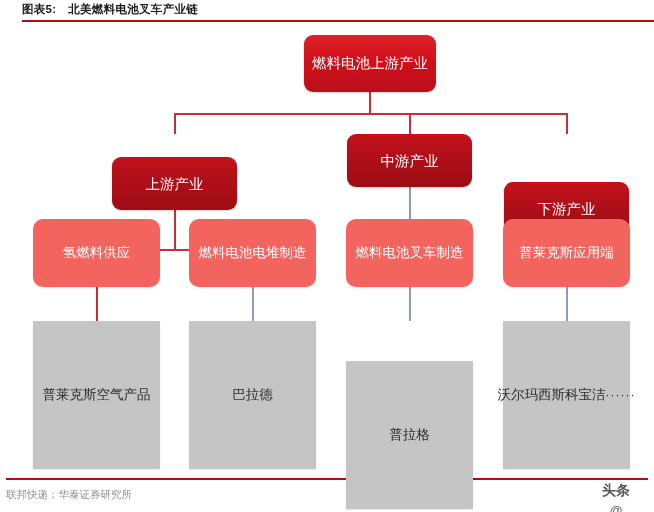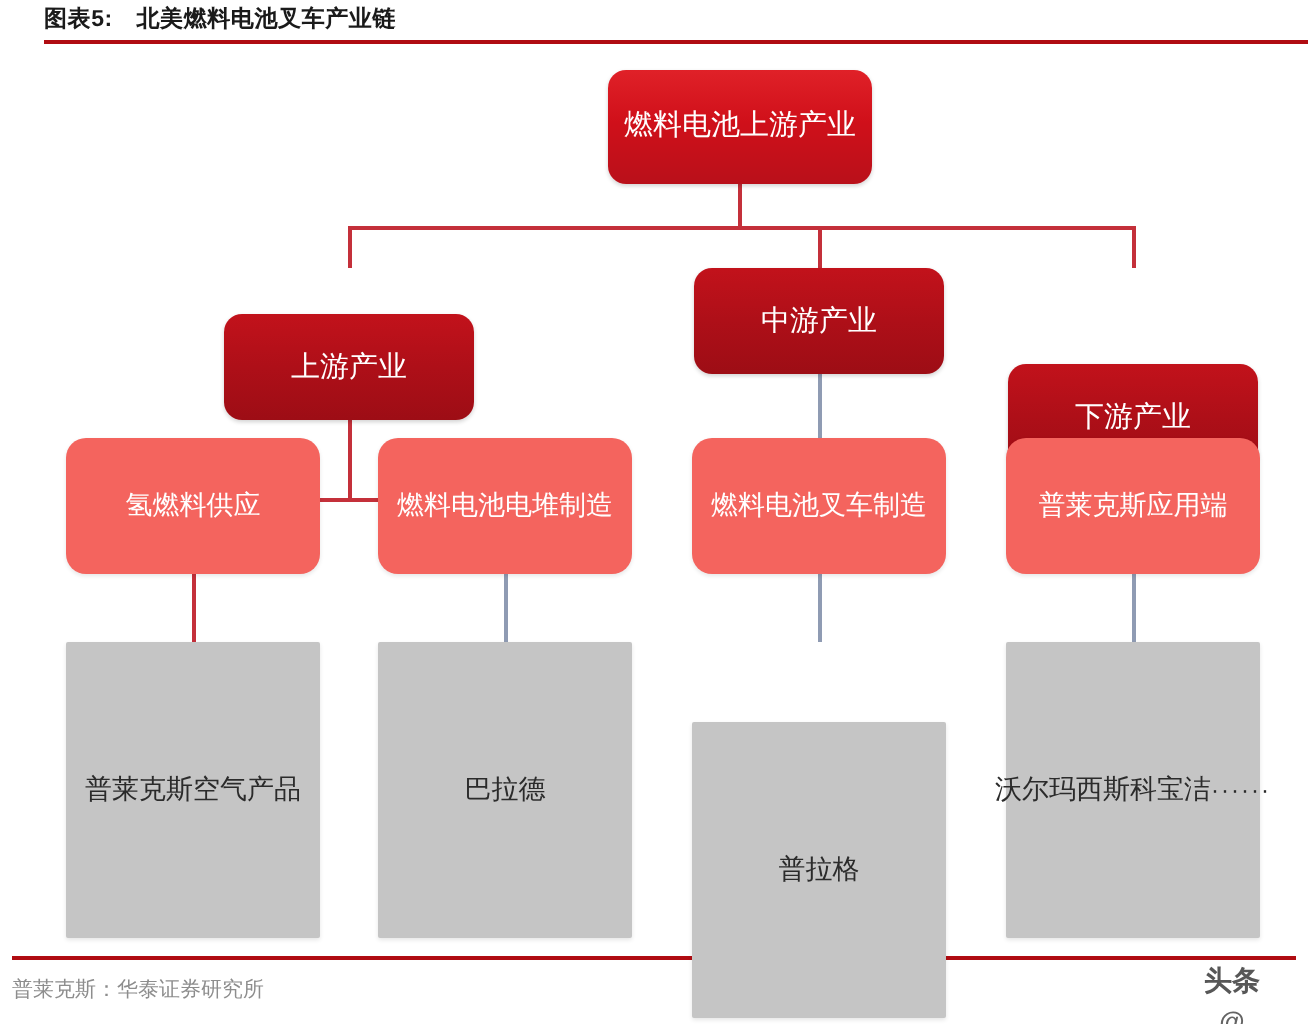--- a/index.html
+++ b/index.html
@@ -230,19 +230,19 @@
   <div class="node node-l4" style="left:503px; top:299px; width:127px; height:148px;">
     <span class="line">沃尔玛</span>
     <span class="line">西斯科</span>
     <span class="line">宝洁</span>
     <span class="line dots">······</span>
   </div>
 
 </div>
 
 <div id="footer-rule"></div>
-<div id="footer-source">普莱克斯：华泰证券研究所</div>
+<div id="footer-source">联邦快递：华泰证券研究所</div>
 
 <div id="watermark">
   <span>头条</span>
   <span class="wm-at">@</span>
   <span>空气产品</span>
 </div>
 
 </body></html>

